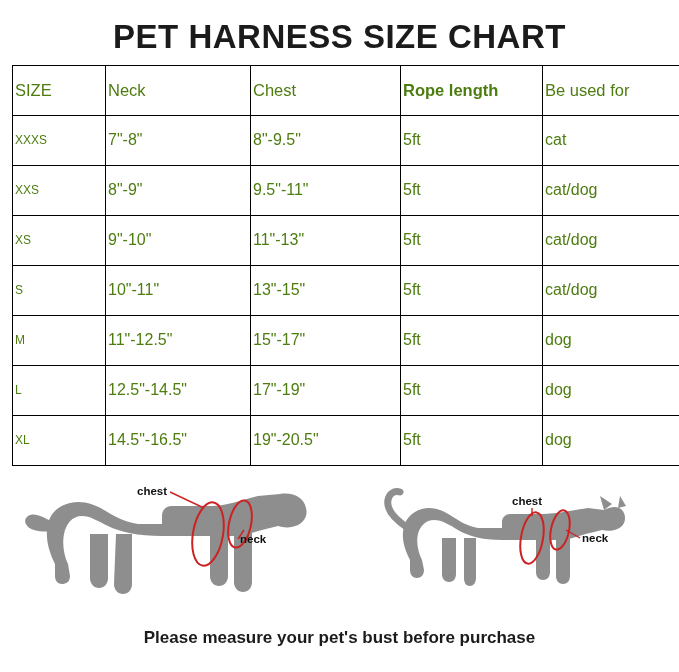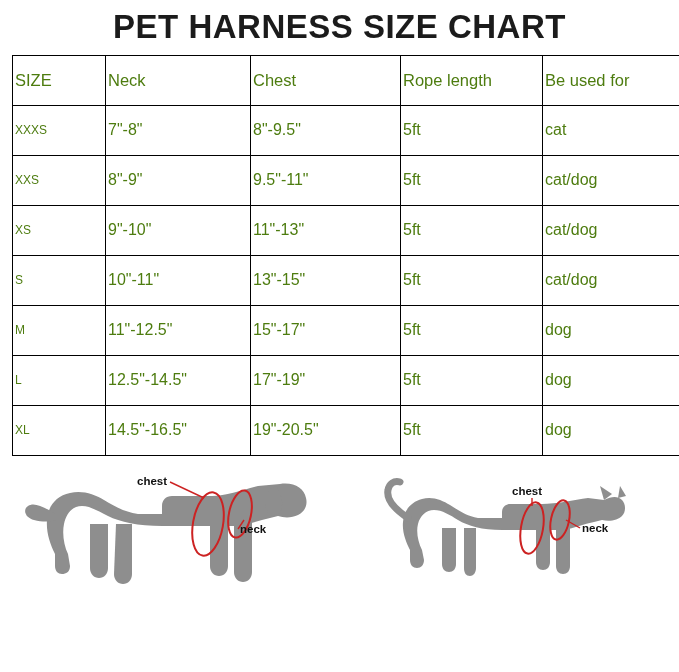--- a/index.html
+++ b/index.html
@@ -12,21 +12,21 @@
     height: 672px;
     font-family: "Liberation Sans", sans-serif;
     color: #1b1b1b;
     overflow: hidden;
   }
   .page {
     position: relative;
     width: 679px;
     height: 672px;
     box-sizing: border-box;
-    padding: 6px 12px 0 12px;
+    padding: 16px 12px 0 12px;
   }
   .title {
     text-align: center;
     font-size: 33px;
     font-weight: bold;
     letter-spacing: 0.5px;
     color: #1b1b1b;
     margin: 4px 0 10px 0;
     line-height: 1.05;
   }
@@ -46,21 +46,21 @@
     font-weight: normal;
     color: #4d7c0f;
     padding: 0 2px;
   }
   table.size-chart th {
     font-size: 16.5px;
   }
   table.size-chart th.col-size { width: 88px; }
   table.size-chart th.col-neck { width: 140px; }
   table.size-chart th.col-chest { width: 145px; }
-  table.size-chart th.col-rope { width: 137px; }
+  table.size-chart th.col-rope { width: 137px; font-weight: bold; }
   table.size-chart th.col-use  { width: 145px; }
   table.size-chart td.size-cell {
     font-size: 12px;
   }
   .illus {
     position: relative;
     width: 655px;
     height: 150px;
     margin: 6px auto 0 auto;
   }
@@ -240,14 +240,15 @@
         <ellipse cx="548" cy="58" rx="9" ry="20" fill="none" stroke="#cc2222" stroke-width="2" transform="rotate(12 548 58)"></ellipse>
         <text class="label-txt" x="500" y="33">chest</text>
         <line x1="520" y1="36" x2="520" y2="44" stroke="#cc2222" stroke-width="1.4"></line>
         <text class="label-txt" x="570" y="70">neck</text>
         <line x1="568" y1="66" x2="554" y2="58" stroke="#cc2222" stroke-width="1.4"></line>
       </g>
 
     </svg>
   </div>
 
+  <div class="footer-note">Please measure your pet's bust before purchase</div>
 
 </div>
 
 </body></html>

